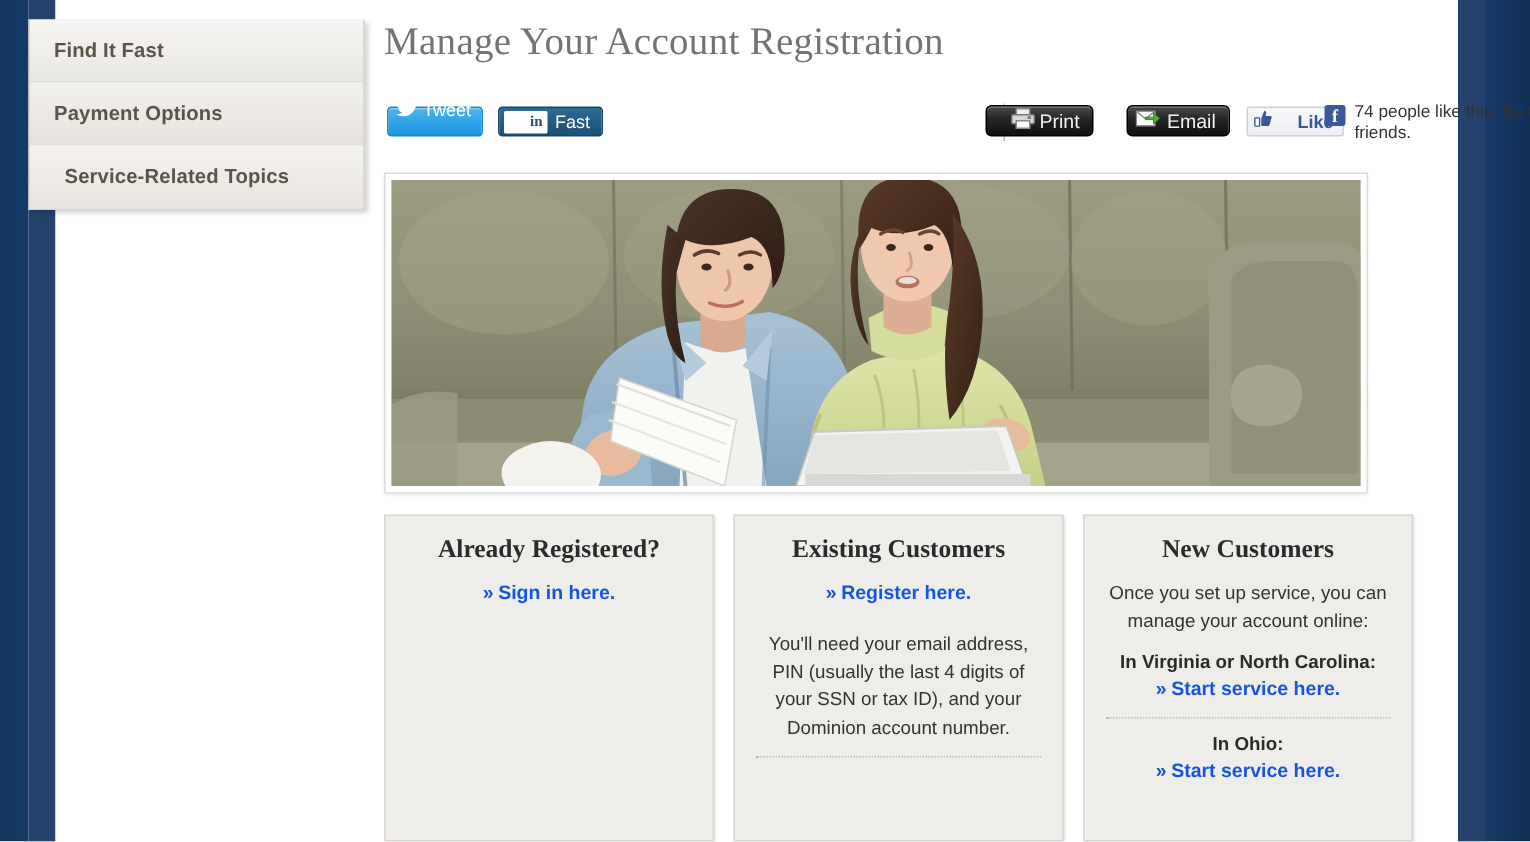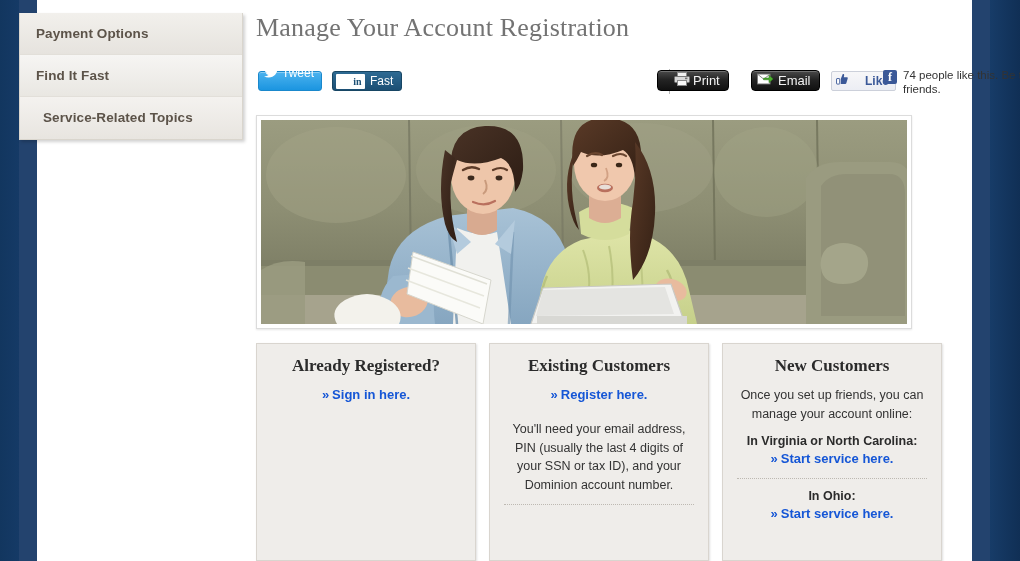--- a/index.html
+++ b/index.html
@@ -291,25 +291,25 @@
 
 <div id="page">
 
   <div class="gutter gutter-left-outer"></div>
   <div class="gutter gutter-left-inner"></div>
   <div class="canvas"></div>
   <div class="gutter gutter-right-inner"></div>
   <div class="gutter gutter-right-outer"></div>
 
   <nav class="sidebar">
+    <div class="sidebar-item si-a">
+      <span>Find It Fast</span>
+    </div>
     <div class="sidebar-item si-b">
       <span>Payment Options</span>
-    </div>
-    <div class="sidebar-item si-a">
-      <span>Find It Fast</span>
     </div>
     <div class="sidebar-item si-c">
       <span>Service-Related Topics</span>
     </div>
   </nav>
 
   <div class="main">
 
     <h1 class="page-title">Manage Your Account Registration</h1>
 
@@ -508,21 +508,21 @@
         <a class="card-link">
           <span class="chev">»</span><span>Register here.</span>
         </a>
         <div class="gap-16"></div>
         <p class="card-body">You'll need your email address, PIN (usually the last 4 digits of your SSN or tax ID), and your Dominion account number.</p>
         <hr class="dotted-rule">
       </div>
 
       <div class="card">
         <h2 class="card-title">New Customers</h2>
-        <p class="card-body">Once you set up friends, you can manage your account online:</p>
+        <p class="card-body">Once you set up service, you can manage your account online:</p>
         <div class="gap-10"></div>
         <p class="card-sub">In Virginia or North Carolina:</p>
         <a class="card-link">
           <span class="chev">»</span><span>Start service here.</span>
         </a>
         <hr class="dotted-rule">
         <p class="card-sub">In Ohio:</p>
         <a class="card-link">
           <span class="chev">»</span><span>Start service here.</span>
         </a>

